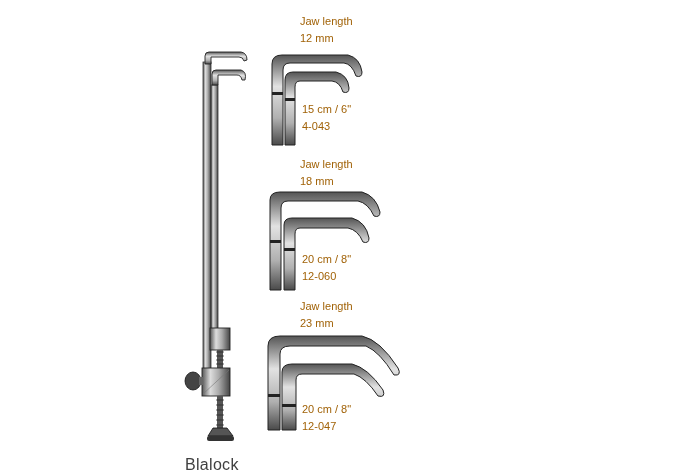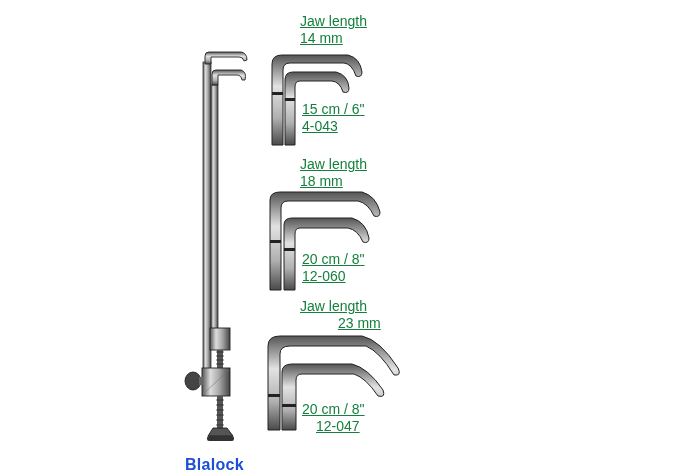--- a/index.html
+++ b/index.html
@@ -1,20 +1,20 @@
 <!DOCTYPE html>
 <html><head>
 <meta charset="utf-8">
 <style>
   html, body { margin:0; padding:0; background:#ffffff; }
   body { width:680px; height:475px; position:relative; overflow:hidden;
          font-family:"Liberation Sans", sans-serif; color:#111; }
   .abs { position:absolute; }
-  .label { font-size:14px; line-height:17px; color:#15803d; white-space:nowrap;text-decoration:underline; }
-  .title { font-size:16px; font-weight:bold; color:#1d4ed8; letter-spacing:0.3px;text-align:center; }
+  .label { font-size:11px; line-height:17px; color:#a16207; white-space:nowrap; }
+  .title { font-size:16px; font-weight:normal; color:#404040; letter-spacing:0.3px;text-align:center; }
   svg { position:absolute; left:0; top:0; }
 </style>
 </head>
 <body>
 
 <svg width="680" height="475" viewBox="0 0 680 475">
   <defs>
     <linearGradient id="metalV" x1="0" y1="0" x2="1" y2="0">
       <stop offset="0" stop-color="#555"></stop>
       <stop offset="0.3" stop-color="#ddd"></stop>
@@ -84,27 +84,27 @@
 
   <g>
     <path d="M268 430 L268 346 Q268 336 280 336 L362 336 Q380 340 398 368 Q402 376 394 375 Q380 352 366 346 L290 346 Q280 346 280 354 L280 430 Z" fill="url(#metalH)" stroke="#222" stroke-width="1"></path>
     <path d="M282 430 L282 372 Q282 364 292 364 L352 364 Q368 368 383 390 Q386 398 378 396 Q366 378 354 374 L302 374 Q296 374 296 380 L296 430 Z" fill="url(#metalH)" stroke="#222" stroke-width="1"></path>
     <rect x="268" y="394" width="12" height="3" fill="#222"></rect>
     <rect x="282" y="404" width="14" height="3" fill="#222"></rect>
   </g>
 </svg>
 
 <div class="abs label" style="left:300px; top:13px;">Jaw length</div>
-<div class="abs label" style="left:300px; top:30px;">14 mm</div>
+<div class="abs label" style="left:300px; top:30px;">12 mm</div>
 <div class="abs label" style="left:302px; top:101px;">15 cm / 6"</div>
 <div class="abs label" style="left:302px; top:118px;">4-043</div>
 
 <div class="abs label" style="left:300px; top:156px;">Jaw length</div>
 <div class="abs label" style="left:300px; top:173px;">18 mm</div>
 <div class="abs label" style="left:302px; top:251px;">20 cm / 8"</div>
 <div class="abs label" style="left:302px; top:268px;">12-060</div>
 
 <div class="abs label" style="left:300px; top:298px;">Jaw length</div>
-<div class="abs label" style="left:300px; top:315px;margin-left:38px;">23 mm</div>
+<div class="abs label" style="left:300px; top:315px;">23 mm</div>
 <div class="abs label" style="left:302px; top:401px;">20 cm / 8"</div>
-<div class="abs label" style="left:302px; top:418px;margin-left:14px;">12-047</div>
+<div class="abs label" style="left:302px; top:418px;">12-047</div>
 
 <div class="abs title" style="left:185px; top:456px;">Blalock</div>
 
 </body></html>

